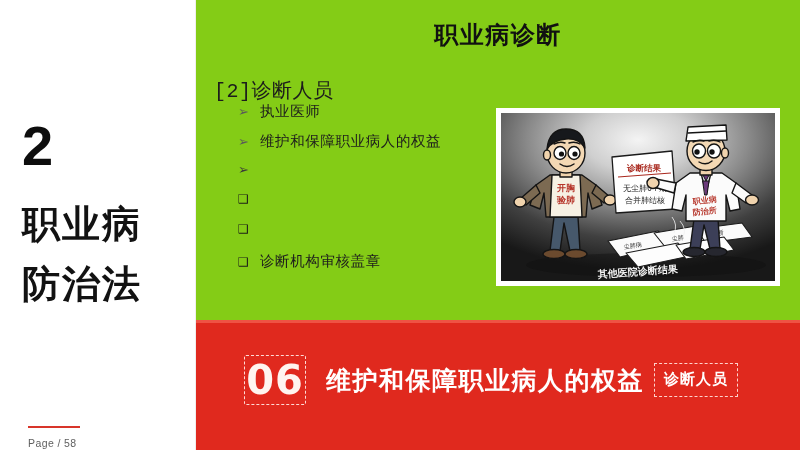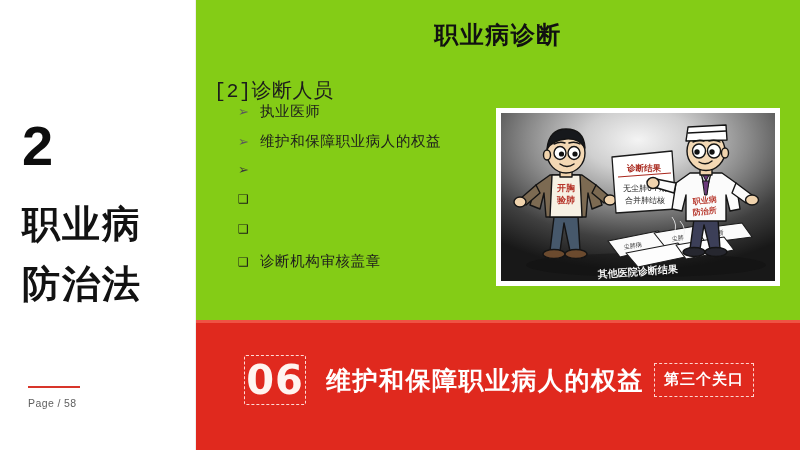--- a/index.html
+++ b/index.html
@@ -50,21 +50,21 @@
     color: #121212;
     letter-spacing: 2px;
     font-family: "Liberation Sans", "DejaVu Sans", sans-serif;
   }
   .sidebar-title-line-1 { top: 205px; }
   .sidebar-title-line-2 { top: 265px; }
 
   .page-marker {
     position: absolute;
     left: 28px;
-    top: 386px;
+    top: 426px;
     width: 120px;
   }
   .page-marker-rule {
     width: 52px;
     height: 2px;
     background: #d8352a;
     margin-bottom: 9px;
   }
   .page-marker-label {
     font-size: 10.5px;
@@ -413,17 +413,17 @@
           </g>
         </svg>
       </div>
     </div>
   </div>
 
   <div class="red-banner">
     <div class="banner-inner">
       <div class="banner-number">06</div>
       <div class="banner-headline">维护和保障职业病人的权益</div>
-      <div class="banner-tag">第三个关口</div>
+      <div class="banner-tag">诊断人员</div>
     </div>
   </div>
 
 </div>
 
 </body></html>

